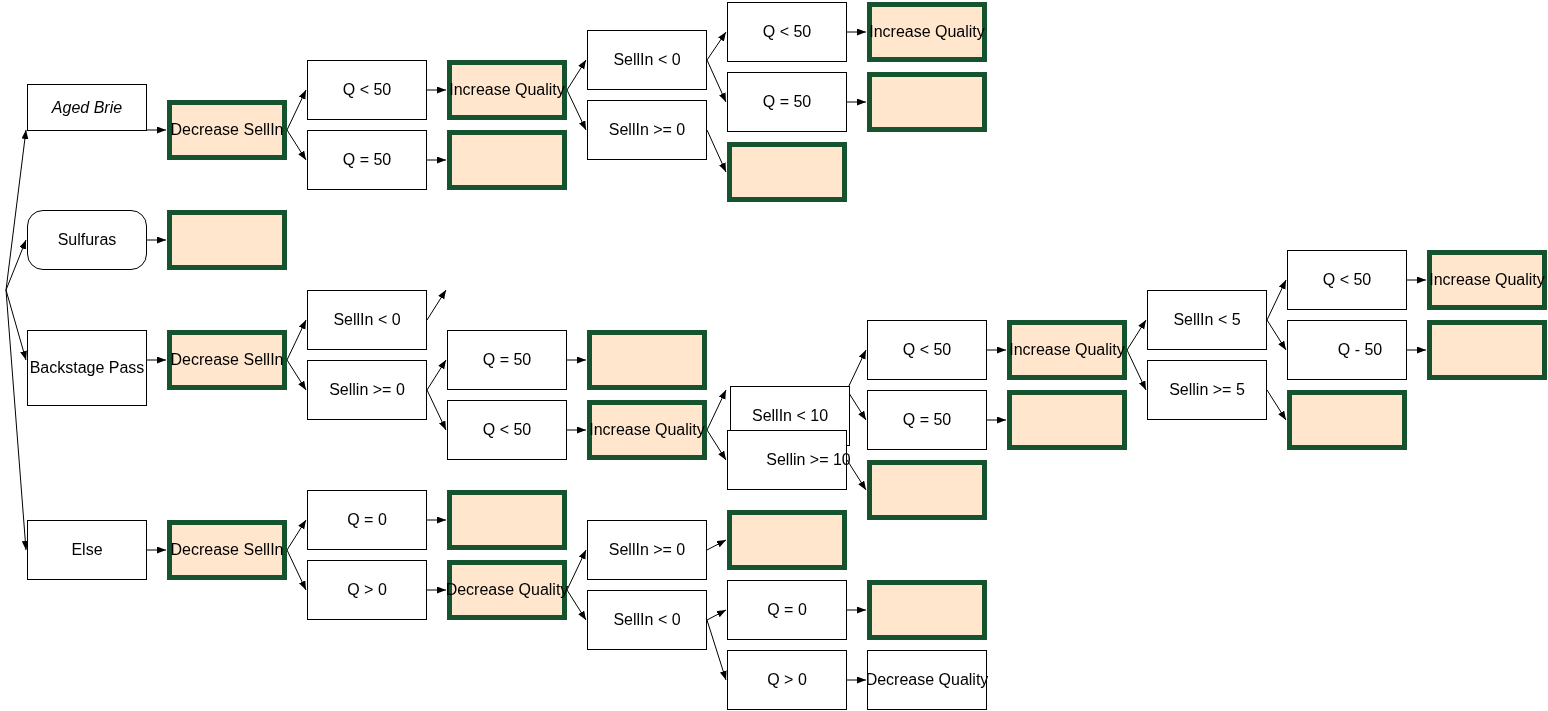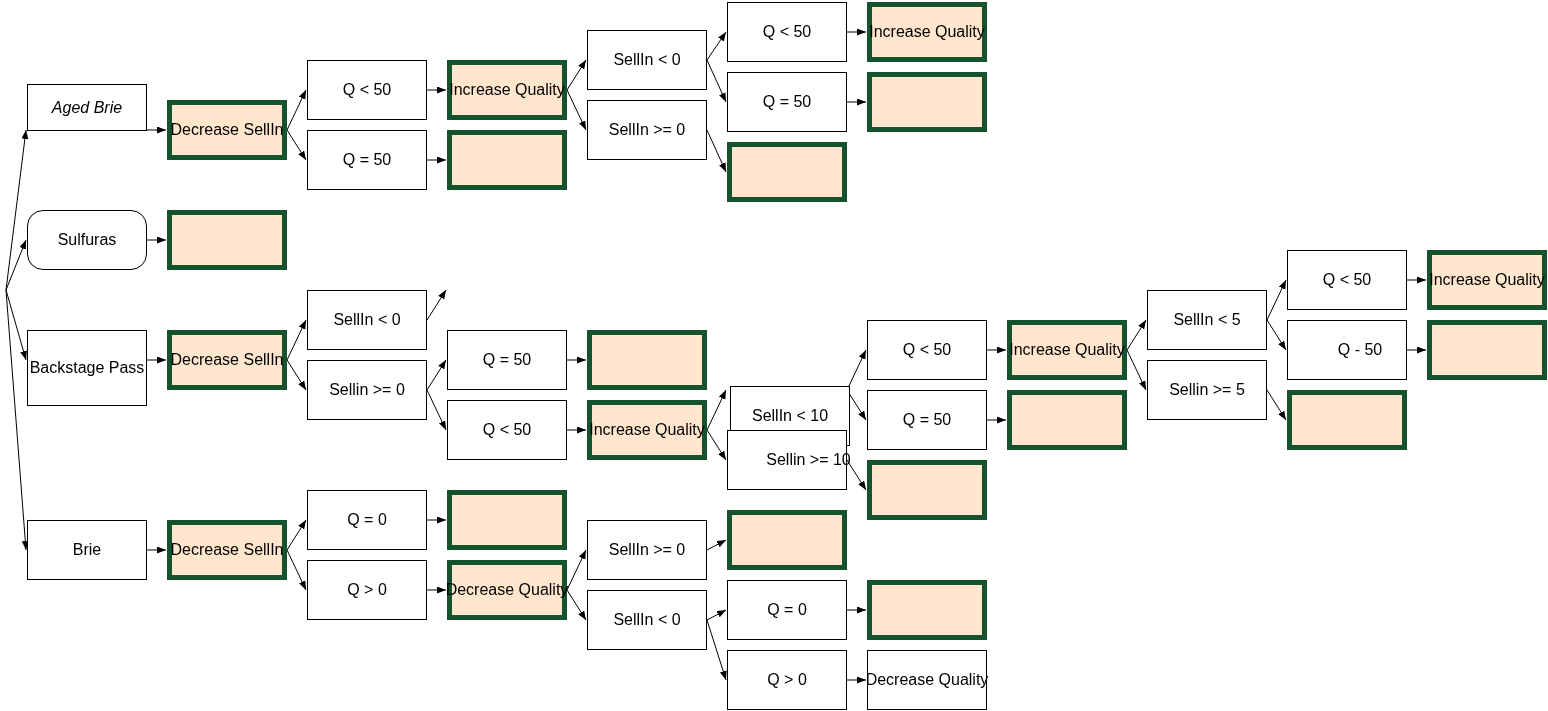--- a/index.html
+++ b/index.html
@@ -126,21 +126,21 @@
       <div class="node highlight" style="left: 867px; top: 460px; width: 120px; height: 60px;"></div>
       <div class="node highlight" style="left: 1007px; top: 320px; width: 120px; height: 60px;">Increase Quality</div>
       <div class="node highlight" style="left: 1007px; top: 390px; width: 120px; height: 60px;"></div>
       <div class="node plain" style="left: 1147px; top: 290px; width: 120px; height: 60px;">SellIn &lt; 5</div>
       <div class="node plain" style="left: 1147px; top: 360px; width: 120px; height: 60px;">Sellin &gt;= 5</div>
       <div class="node plain" style="left: 1287px; top: 250px; width: 120px; height: 60px;">Q &lt; 50</div>
       <div class="node plain" style="left: 1287px; top: 320px; width: 120px; height: 60px; padding-left: 28px;">Q - 50</div>
       <div class="node highlight" style="left: 1287px; top: 390px; width: 120px; height: 60px;"></div>
       <div class="node highlight" style="left: 1427px; top: 250px; width: 120px; height: 60px;">Increase Quality</div>
       <div class="node highlight" style="left: 1427px; top: 320px; width: 120px; height: 60px;"></div>
-      <div class="node plain" style="left: 27px; top: 520px; width: 120px; height: 60px;">Brie</div>
+      <div class="node plain" style="left: 27px; top: 520px; width: 120px; height: 60px;">Else</div>
       <div class="node highlight" style="left: 167px; top: 520px; width: 120px; height: 60px;">Decrease SellIn</div>
       <div class="node plain" style="left: 307px; top: 490px; width: 120px; height: 60px;">Q = 0</div>
       <div class="node plain" style="left: 307px; top: 560px; width: 120px; height: 60px;">Q &gt; 0</div>
       <div class="node highlight" style="left: 447px; top: 490px; width: 120px; height: 60px;"></div>
       <div class="node highlight" style="left: 447px; top: 560px; width: 120px; height: 60px;">Decrease Quality</div>
       <div class="node plain" style="left: 587px; top: 520px; width: 120px; height: 60px;">SellIn &gt;= 0</div>
       <div class="node plain" style="left: 587px; top: 590px; width: 120px; height: 60px;">SellIn &lt; 0</div>
       <div class="node highlight" style="left: 727px; top: 510px; width: 120px; height: 60px;"></div>
       <div class="node plain" style="left: 727px; top: 580px; width: 120px; height: 60px;">Q = 0</div>
       <div class="node plain" style="left: 727px; top: 650px; width: 120px; height: 60px;">Q &gt; 0</div>

